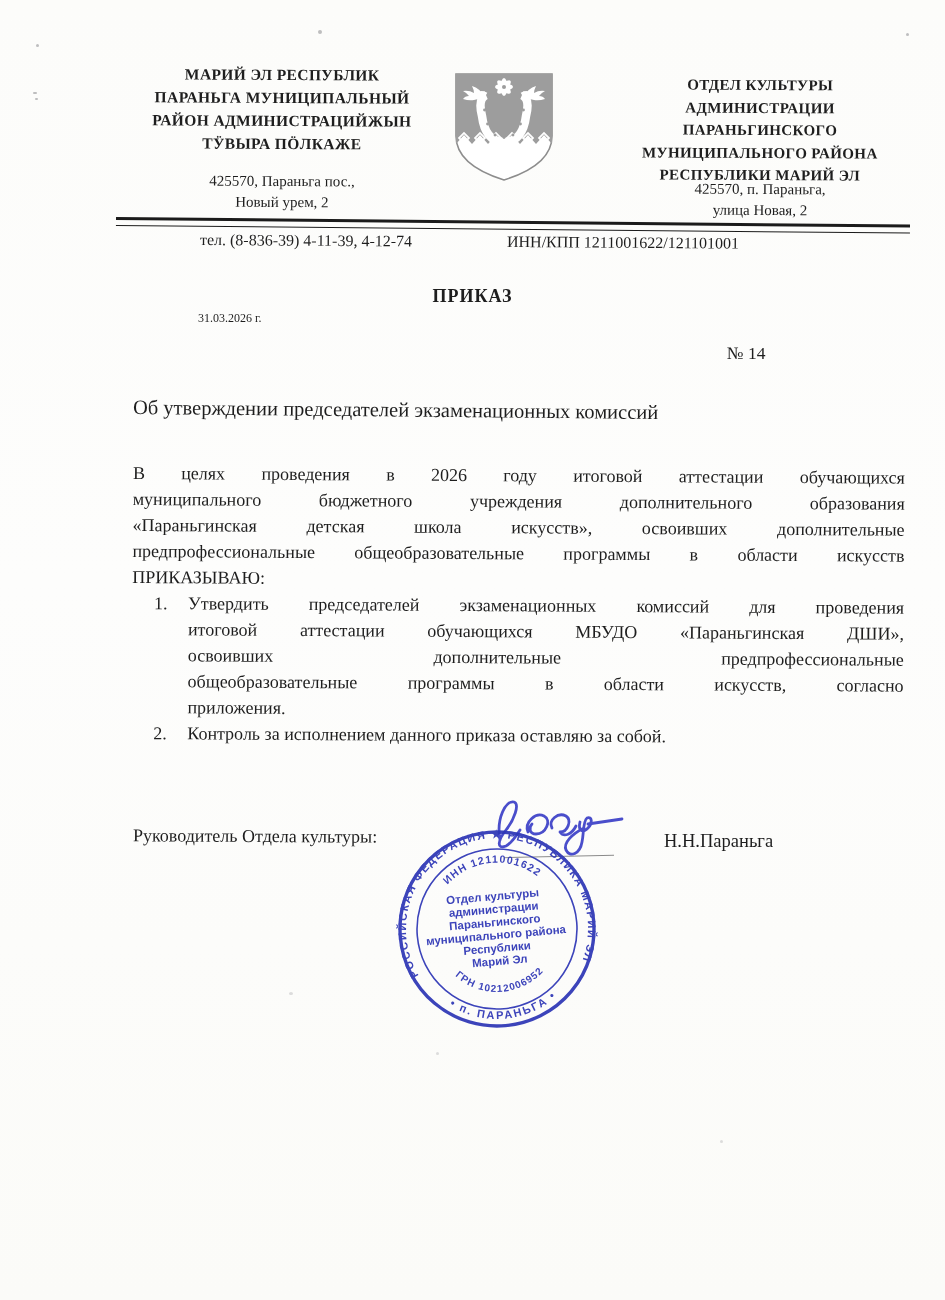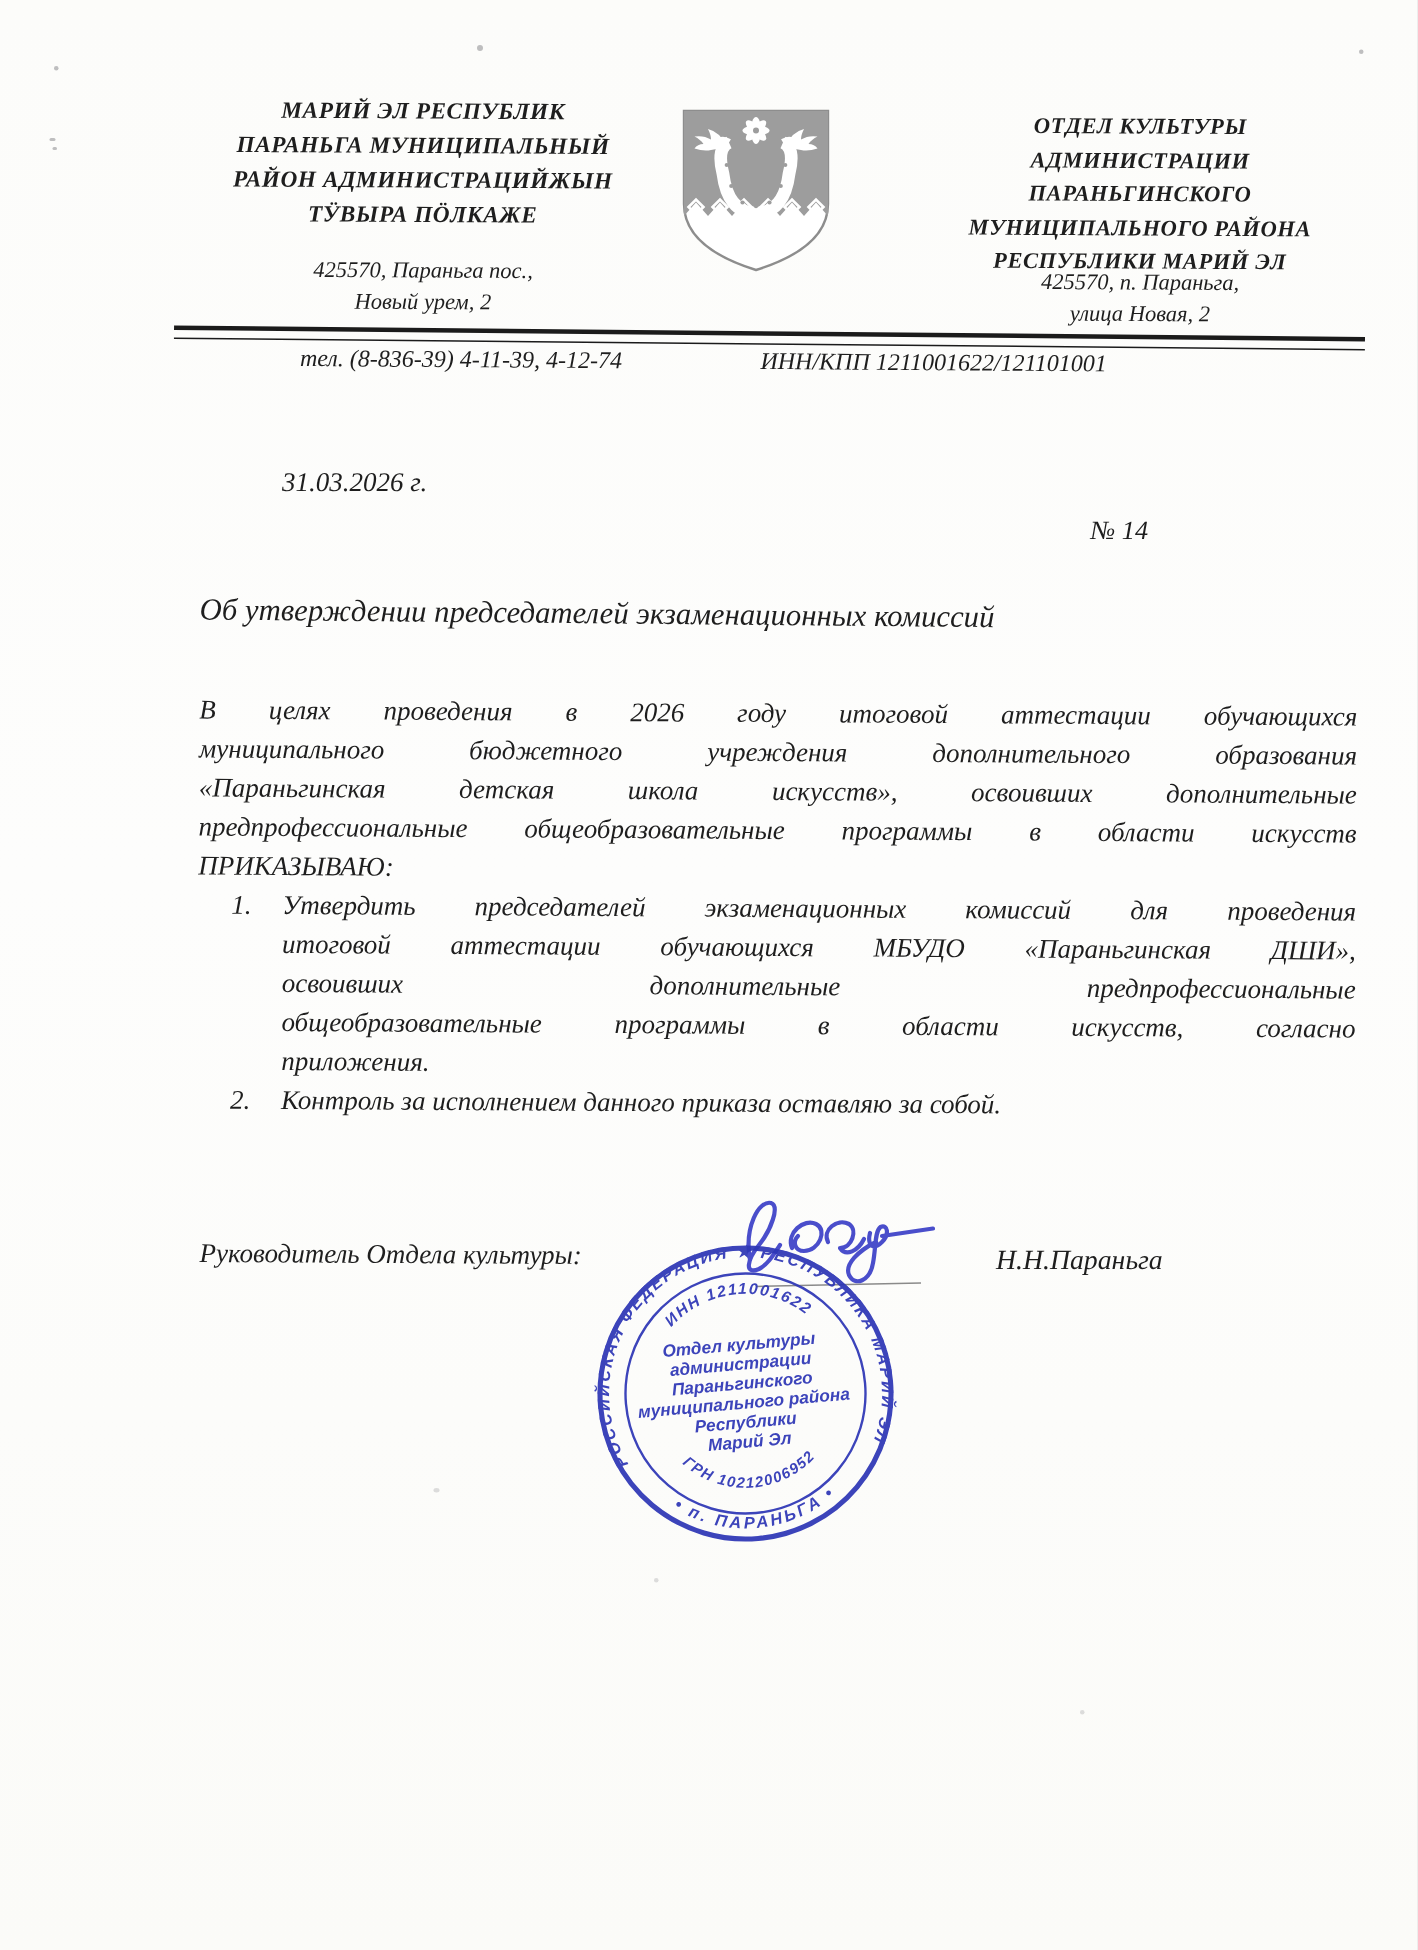--- a/index.html
+++ b/index.html
@@ -1,40 +1,40 @@
 <!DOCTYPE html>
 <html><head>
 <meta charset="utf-8">
 <style>
   html,body{margin:0;padding:0;background:#e8e8e8;}
   .page{
     position:relative;width:945px;height:1300px;margin:0 auto;
     background:linear-gradient(180deg,#fcfcfa 0%,#fdfdfc 45%,#fbfbf8 100%);
     font-family:"Liberation Serif","DejaVu Serif",serif;
-    color:#1e1e1e;overflow:hidden;font-style:italic;
+    color:#1e1e1e;overflow:hidden;
   }
   .abs{position:absolute;}
   
   .org{font-weight:bold;text-align:center;letter-spacing:.4px;}
   .org-left{left:126px;top:63px;width:312px;font-size:15.5px;line-height:23px;transform:rotate(.3deg);}
   .org-right{left:598px;top:74px;width:324px;font-size:15px;line-height:22.5px;transform:rotate(.3deg);}
   .addr{text-align:center;font-size:15px;line-height:21px;}
   .addr-left{left:126px;top:171px;width:312px;transform:rotate(.3deg);}
   .addr-right{left:598px;top:179px;width:324px;transform:rotate(.3deg);}
   .emblem{left:450px;top:70px;width:108px;height:114px;}
   
   .rule{left:116px;top:217px;width:794px;height:4.5px;
     border-top:3px solid #1b1b1b;border-bottom:1.6px solid #1b1b1b;
     transform:rotate(.55deg);transform-origin:left center;}
   .contact{font-size:16px;white-space:nowrap;transform:rotate(.4deg);transform-origin:left center;}
   .phone{left:200px;top:231px;}
   .innkpp{left:507px;top:233px;}
   
   .doc-type{left:0;top:286px;width:945px;text-align:center;font-weight:bold;font-size:18px;letter-spacing:1px;}
-  .doc-date{left:188px;top:311px;font-size:18px;}
+  .doc-date{left:198px;top:311px;font-size:12px;}
   .doc-num{left:727px;top:327px;font-size:17.5px;margin-top:16px;}
   .subject{left:133px;top:396px;width:780px;font-size:20.5px;transform:rotate(.55deg);transform-origin:left center;}
   
   .body{left:133px;top:460px;width:772px;font-size:18px;line-height:26px;transform:rotate(.35deg);transform-origin:left top;}
   .jline{text-align:justify;text-align-last:justify;}
   .plain{text-align:left;}
   .list{margin-top:0;}
   .list-item{display:flex;margin-left:22px;}
   .list-num{width:34px;flex:none;}
   .list-content{flex:1;}
@@ -131,20 +131,21 @@
   <div class="abs addr addr-right">
     <div>425570, п. Параньга,</div>
     <div>улица Новая, 2</div>
   </div>
 
   <div class="abs rule"></div>
 
   <div class="abs contact phone">тел. (8-836-39) 4-11-39, 4-12-74</div>
   <div class="abs contact innkpp">ИНН/КПП  1211001622/121101001</div>
 
+  <div class="abs doc-type">ПРИКАЗ</div>
   <div class="abs doc-date">31.03.2026 г.</div>
   <div class="abs doc-num">№ 14</div>
 
   <div class="abs subject">Об утверждении председателей экзаменационных комиссий</div>
 
   <div class="abs body">
     <div>
       <div class="jline">В целях проведения в 2026 году итоговой аттестации обучающихся</div>
       <div class="jline">муниципального бюджетного учреждения дополнительного образования</div>
       <div class="jline">«Параньгинская детская школа искусств», освоивших дополнительные</div>

